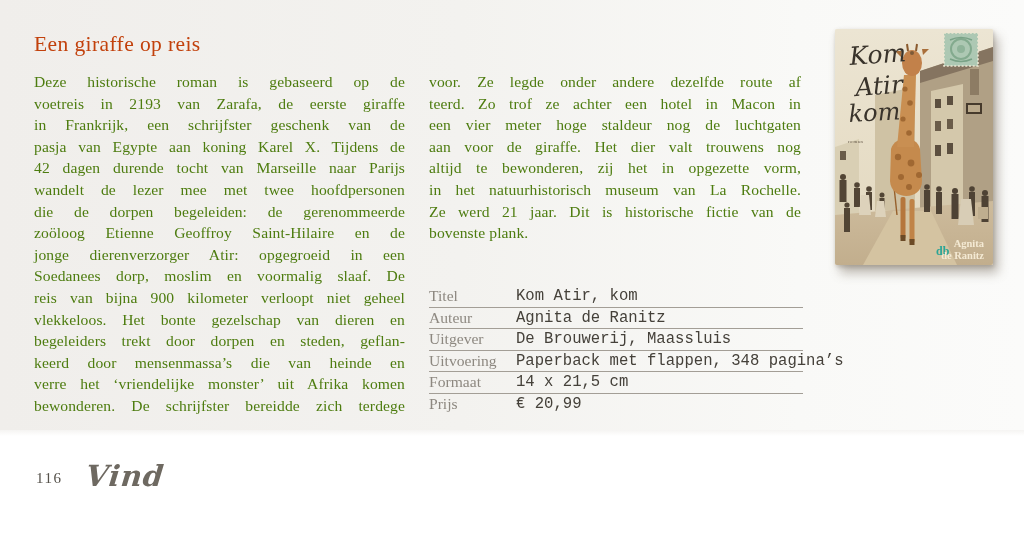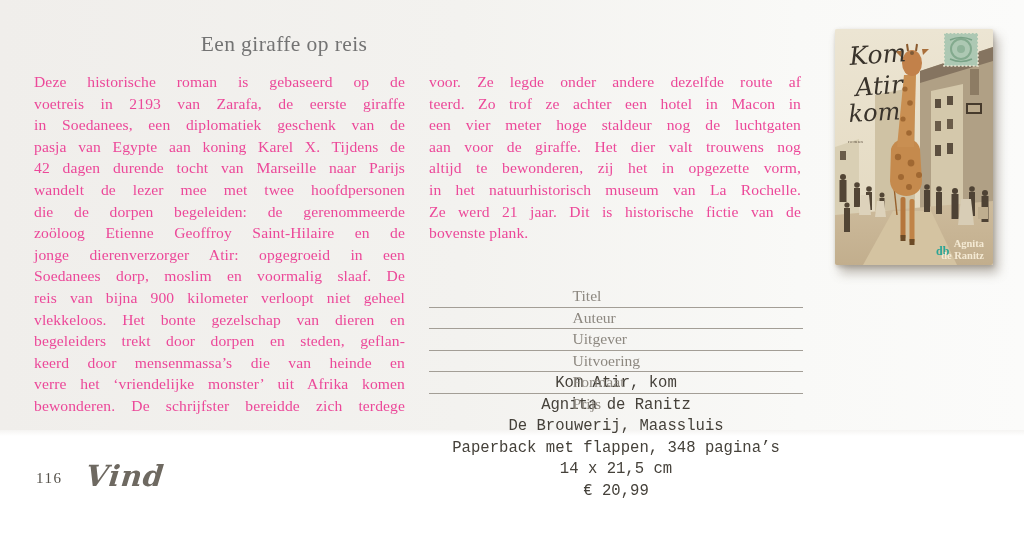--- a/index.html
+++ b/index.html
@@ -11,37 +11,37 @@
   .page-bg{
     position:absolute;left:0;top:0;width:1024px;height:432px;
     background:linear-gradient(90deg,#f0eeeb 0%,#f3f2ef 45%,#f9f9f7 78%,#fbfbfa 100%);
   }
   .page-bg::after{
     content:"";position:absolute;left:0;bottom:-4px;width:100%;height:6px;
     background:linear-gradient(#f5f4f2,#ffffff);
   }
   .article-title{
     position:absolute;left:34px;top:18px;width:500px;
-    font-size:21.5px;color:#737373;letter-spacing:.4px;font-weight:400;text-align:center;
+    font-size:21.5px;color:#c2410c;letter-spacing:.4px;font-weight:400;
   }
   .textcol{
     position:absolute;top:71px;
-    font-size:15.6px;color:#ec4899;letter-spacing:.1px;
+    font-size:15.6px;color:#4d7c0f;letter-spacing:.1px;
   }
   #col1{left:34px;width:371px;}
   #col2{left:429px;width:372px;}
   .tline{height:21.6px;line-height:21.6px;white-space:nowrap;overflow:visible;}
   .tline.just{white-space:normal;text-align:justify;text-align-last:justify;}
   .details-table{
     position:absolute;left:429px;top:286px;width:374px;
     font-size:15.6px;
   }
   .trow{
     display:flex;height:20.6px;line-height:20.6px;
-    border-bottom:1px solid #a39e96;align-items:center;flex-direction:column;
+    border-bottom:1px solid #a39e96;align-items:flex-start;
   }
   .trow.last{border-bottom:none;}
   .tlabel{width:87px;flex:0 0 87px;color:#8d8press880;color:#8d8880;}
   .tvalue{flex:1;color:#45413a;white-space:nowrap;font-family:Liberation Mono, monospace;}
   .cover{
     position:absolute;left:835px;top:29px;width:158px;height:236px;
     border-radius:2px;overflow:hidden;
     box-shadow:5px 8px 11px rgba(112,102,86,.45),1px 2px 4px rgba(112,102,86,.35),
                inset 2px 0 2px rgba(255,255,255,.45);
     background:linear-gradient(#ebe4d1,#ddd2b6);
@@ -63,21 +63,21 @@
 </head>
 <body>
 
 <div class="page-bg"></div>
 
 <h1 class="article-title">Een giraffe op reis</h1>
 
 <div id="col1" class="textcol">
     <div class="tline just">Deze historische roman is gebaseerd op de</div>
     <div class="tline just">voetreis in 2193 van Zarafa, de eerste giraffe</div>
-    <div class="tline just">in Soedanees, een diplomatiek geschenk van de</div>
+    <div class="tline just">in Frankrijk, een schrijfster geschenk van de</div>
     <div class="tline just">pasja van Egypte aan koning Karel X. Tijdens de</div>
     <div class="tline just">42 dagen durende tocht van Marseille naar Parijs</div>
     <div class="tline just">wandelt de lezer mee met twee hoofdpersonen</div>
     <div class="tline just">die de dorpen begeleiden: de gerenommeerde</div>
     <div class="tline just">zoöloog Etienne Geoffroy Saint-Hilaire en de</div>
     <div class="tline just">jonge dierenverzorger Atir: opgegroeid in een</div>
     <div class="tline just">Soedanees dorp, moslim en voormalig slaaf. De</div>
     <div class="tline just">reis van bijna 900 kilometer verloopt niet geheel</div>
     <div class="tline just">vlekkeloos. Het bonte gezelschap van dieren en</div>
     <div class="tline just">begeleiders trekt door dorpen en steden, geflan-</div>

